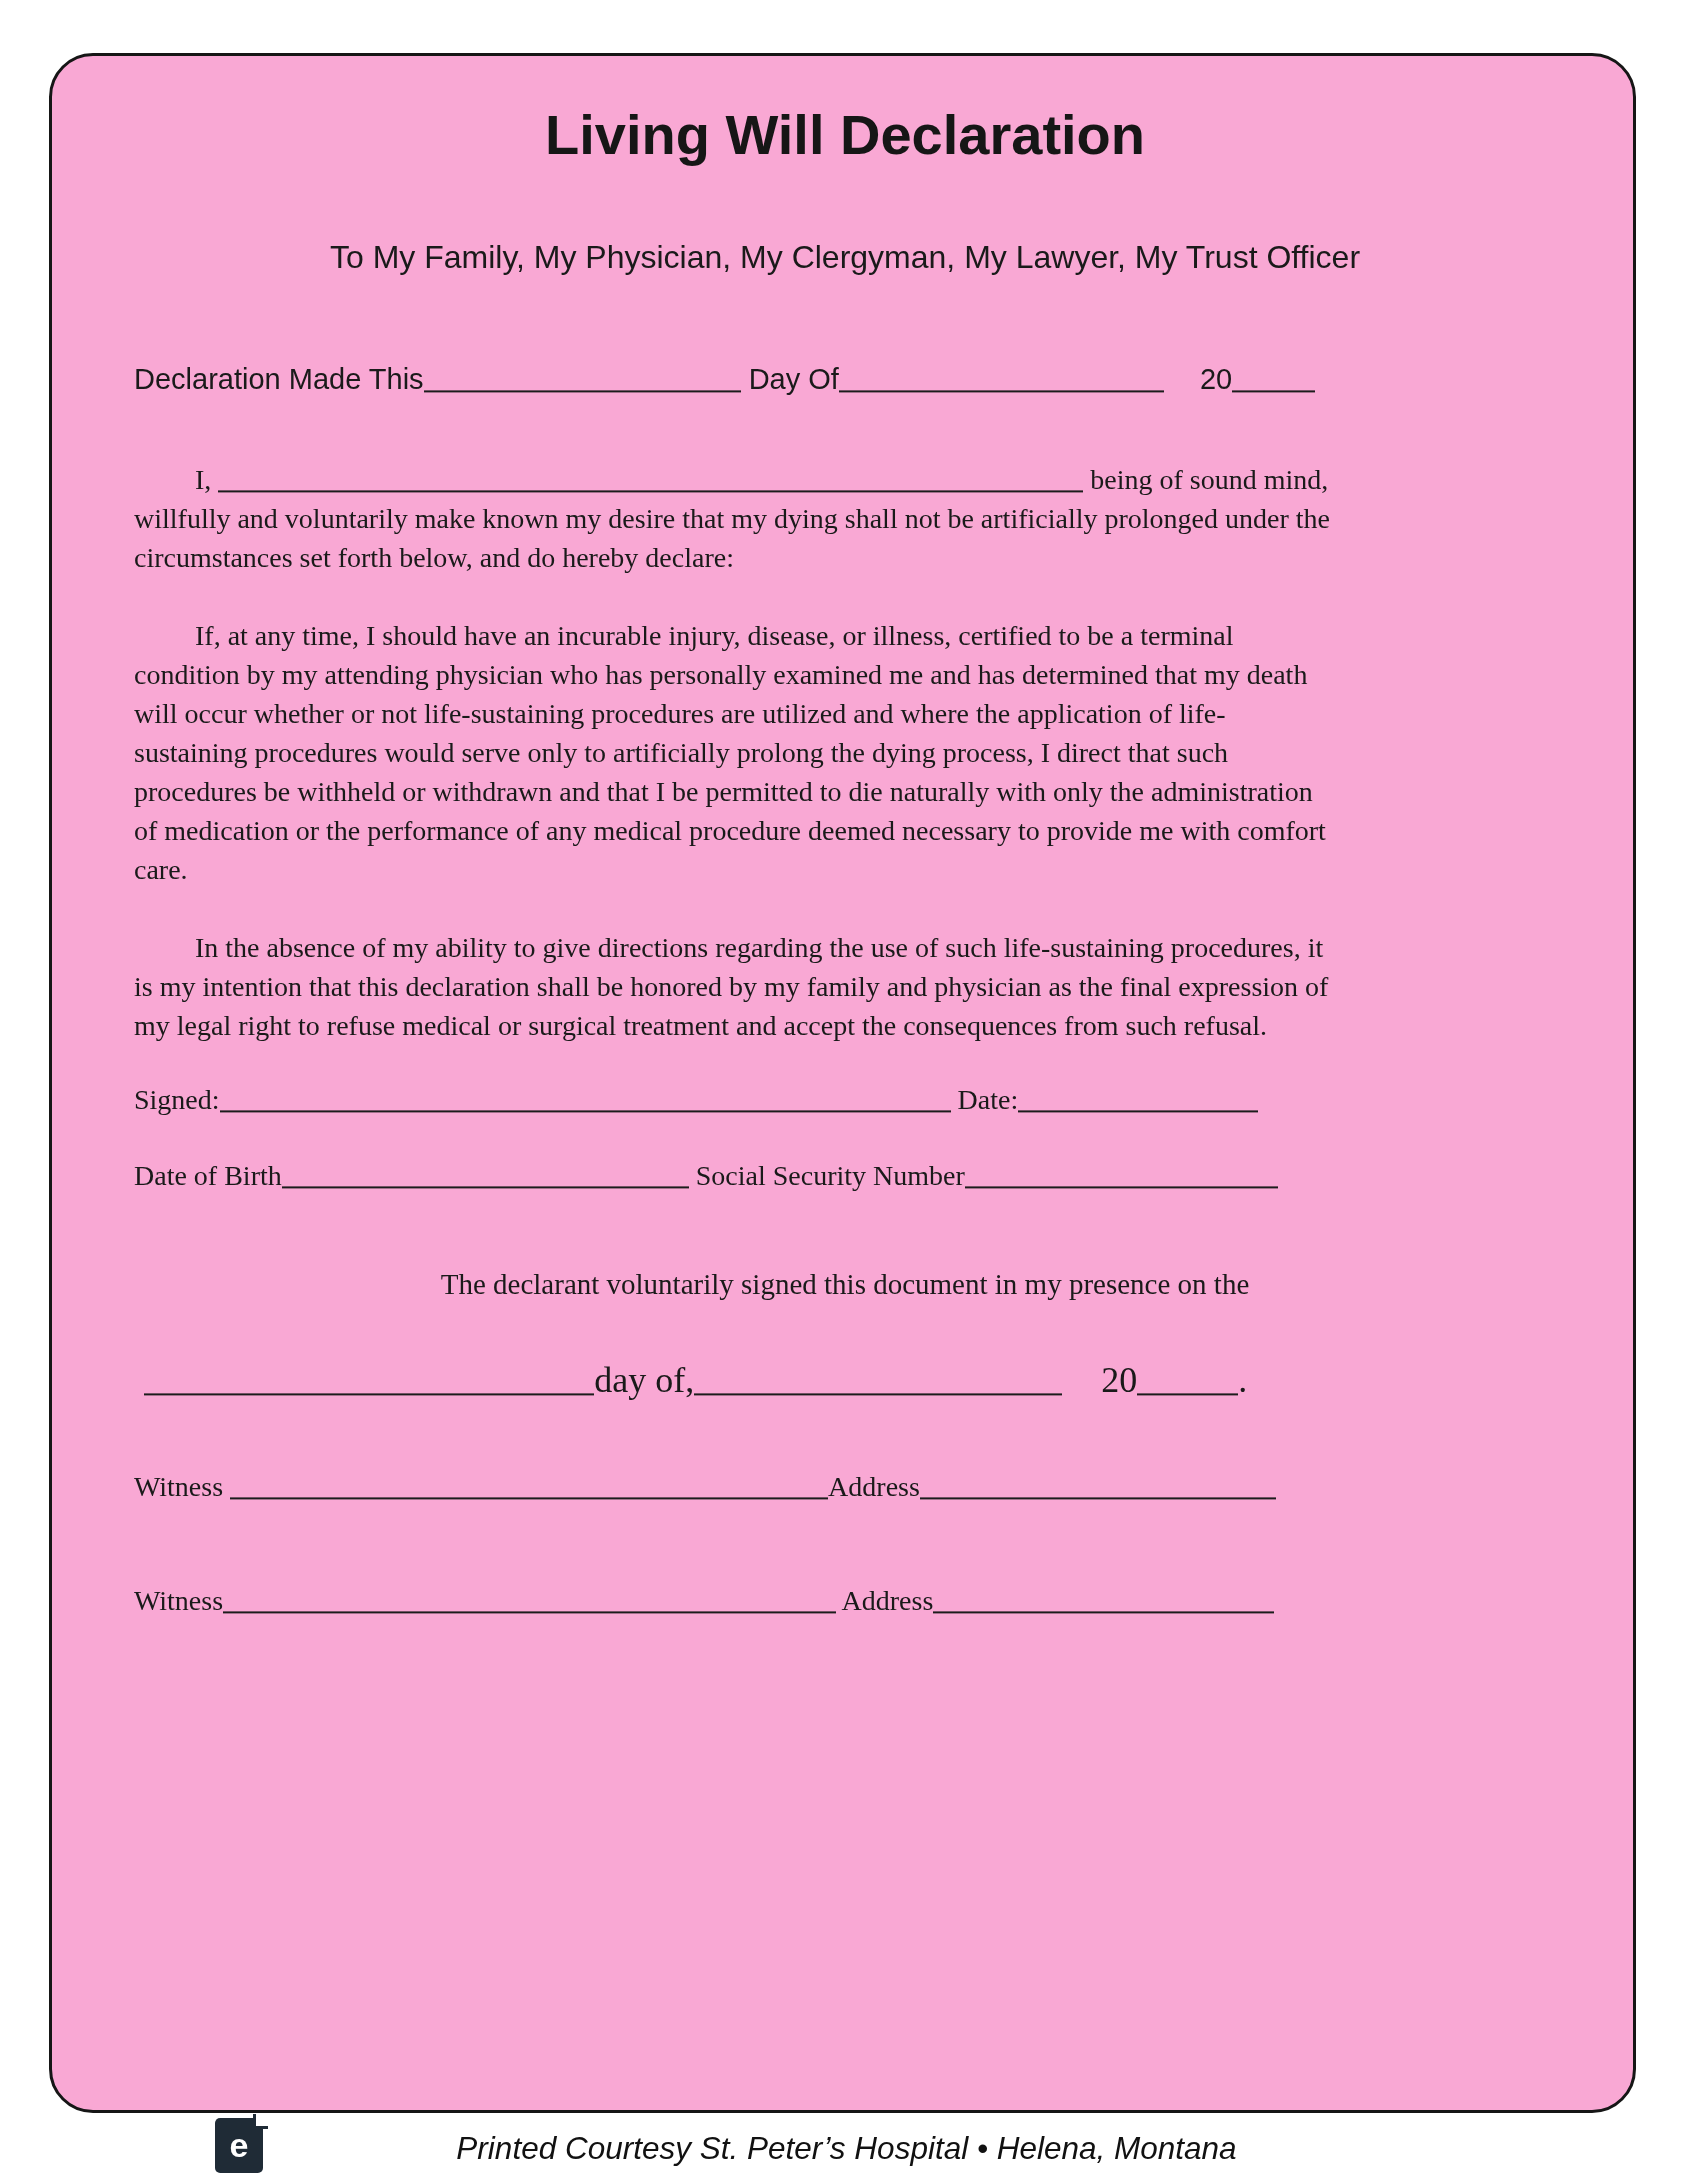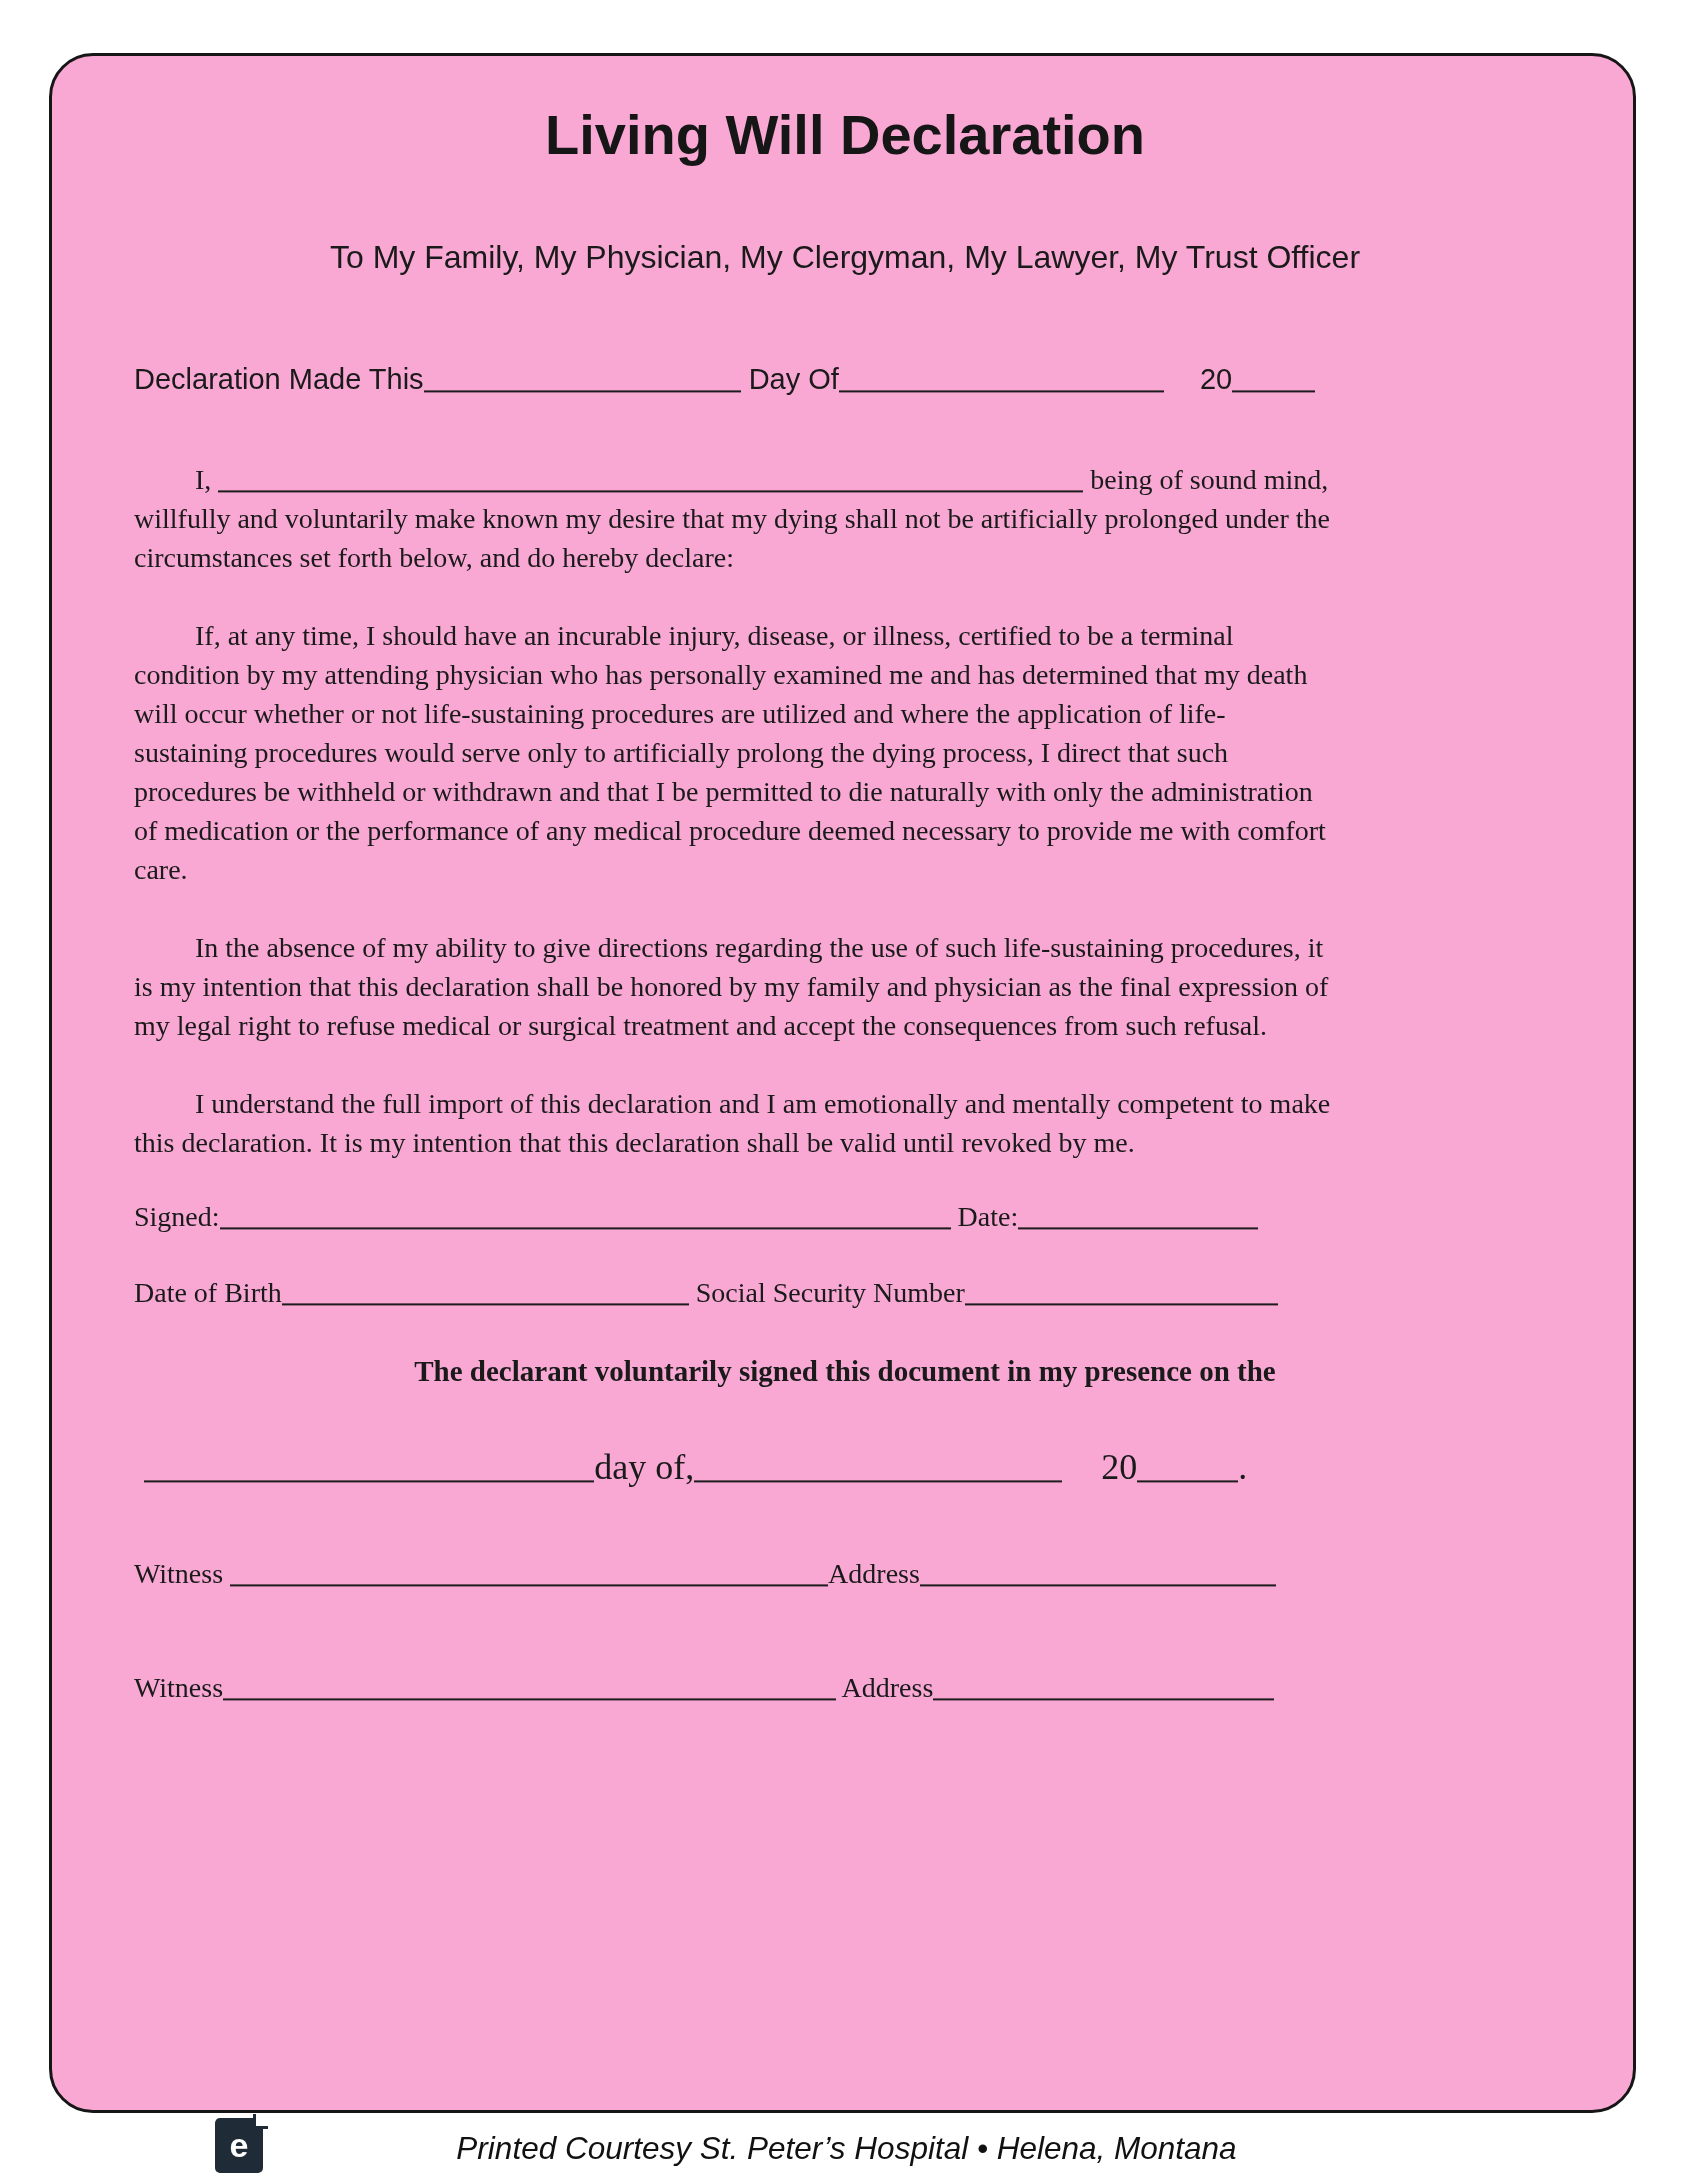--- a/index.html
+++ b/index.html
@@ -56,24 +56,24 @@
   .bodytext { width: 1199px; margin-top: 64px; font-size: 28px; line-height: 39px; }
   .bodytext p { margin: 0 0 39px 0; text-indent: 61px; }
   .fieldline {
     width: 1218px;
     font-size: 28px;
     margin-top: 44px;
     white-space: nowrap;
   }
   .fieldline.first { margin-top: 29px; }
   .presence-heading {
-    margin-top: 46px;
+    margin-top: 76px;
     text-align: center;
     font-size: 29px;
-    font-weight: 700;
+    font-weight: 400;
   }
   .dayline { margin-top: 58px; font-size: 36px; white-space: nowrap; padding-left: 10.2px; }
   .witnessline { margin-top: 70px; font-size: 28px; white-space: nowrap; }
   .witnessline.second { margin-top: 82px; }
   .footer {
     position: absolute;
     left: 8px;
     right: 0;
     bottom: 13.6px;
     text-align: center;
@@ -148,21 +148,20 @@
 
     <div class="bodytext">
       <p><span>I,</span>
         <span class="blank w-p1"></span>
         <span>being of sound mind, willfully and voluntarily make known my desire that my dying shall not be artificially prolonged under the circumstances set forth below, and do hereby declare:</span></p>
 
       <p>If, at any time, I should have an incurable injury, disease, or illness, certified to be a terminal condition by my attending physician who has personally examined me and has determined that my death will occur whether or not life-sustaining procedures are utilized and where the application of life-sustaining procedures would serve only to artificially prolong the dying process, I direct that such procedures be withheld or withdrawn and that I be permitted to die naturally with only the administration of medication or the performance of any medical procedure deemed necessary to provide me with comfort care.</p>
 
       <p>In the absence of my ability to give directions regarding the use of such life-sustaining procedures, it is my intention that this declaration shall be honored by my family and physician as the final expression of my legal right to refuse medical or surgical treatment and accept the consequences from such refusal.</p>
 
-      <p>I understand the full import of this declaration and I am emotionally and mentally competent to make this declaration.  It is my intention that this declaration shall be valid until revoked by me.</p>
     </div>
 
     <div class="fieldline first">
       <span>Signed:</span><span class="blank w-signed"></span>
       <span>Date:</span><span class="blank w-date"></span>
     </div>
 
 
     <div class="fieldline">
       <span>Date of Birth</span><span class="blank w-dob"></span>

